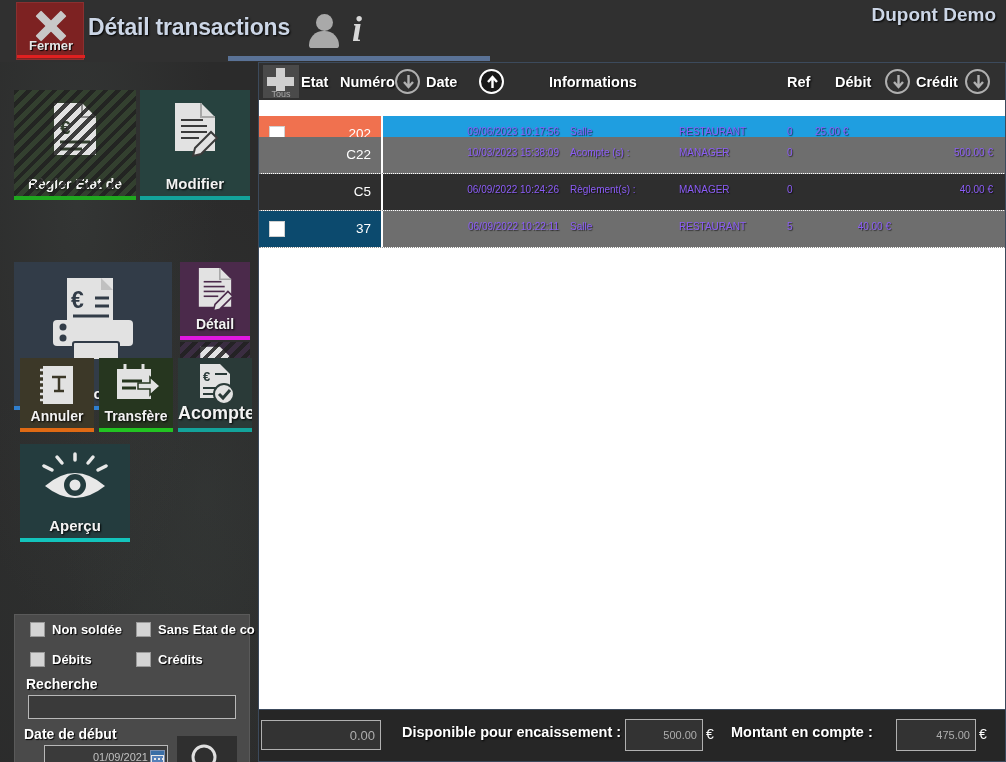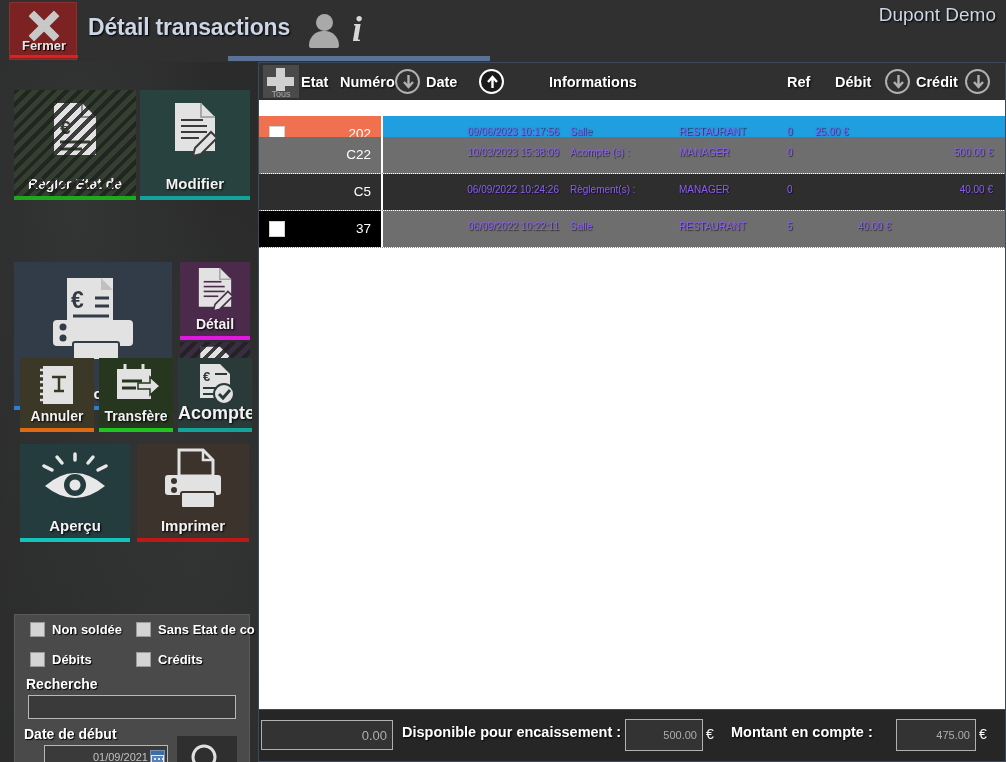--- a/index.html
+++ b/index.html
@@ -14,21 +14,21 @@
     width: 1006px; height: 762px;
     background: #2e2e2e;
   }
 
   
   #topbar {
     position: absolute; left: 0; top: 0; width: 1006px; height: 62px;
     background: #303030;
   }
   #close-btn {
-    position: absolute; left: 9px; top: 2px; width: 68px; height: 58px;
+    position: absolute; left: 16px; top: 2px; width: 68px; height: 58px;
     background: #7d2222;
     border: 1px solid #8a3030;
     cursor: pointer;
     padding-left: 10px;
   }
   #close-btn .x-wrap {
     position: absolute; left: 0; top: 4px; width: 68px; height: 34px;
   }
   #close-btn .x-wrap:before, #close-btn .x-wrap:after {
     content: ""; position: absolute; left: 16px; top: 15px;
@@ -66,21 +66,21 @@
     position: absolute; left: 2px; top: 19px; width: 30px; height: 17px;
     border-radius: 15px 15px 3px 3px; background: #a9a9a9;
   }
   #info-icon {
     position: absolute; left: 352px; top: 8px;
     color: #d8d8d8; font-size: 36px; font-style: italic;
     font-family: "Liberation Serif", serif; font-weight: bold;
   }
   #company-name {
     position: absolute; right: 10px; top: 4px;
-    color: #ccd6e6; font-size: 19px; font-weight: normal;
+    color: #ccd6e6; font-size: 19px; font-weight: bold;
     text-shadow: 1px 1px 2px #000;
   }
 
   
   #leftpanel {
     position: absolute; left: 0; top: 62px; width: 258px; height: 700px;
     background: #2b2b2b;
     background-image:
       radial-gradient(ellipse at 30% 20%, rgba(80,90,85,0.22) 0%, rgba(0,0,0,0) 55%),
       radial-gradient(ellipse at 80% 62%, rgba(70,80,76,0.20) 0%, rgba(0,0,0,0) 50%),
@@ -409,34 +409,20 @@
           </g>
           <path d="M6 34 q30 -26 60 0 q-30 24 -60 0 Z" fill="#e8e8e8"></path>
           <circle cx="36" cy="33" r="11" fill="#243c3e"></circle>
           <circle cx="36" cy="33" r="5.5" fill="#e8e8e8"></circle>
         </svg>
       </div>
       <div class="tlabel" style="font-size:15px;">Aperçu</div>
       <div class="bar" style="background:#13c4bc;"></div>
     </div>
 
-    <div class="tile" style="left:137px; top:382px; width:112px; height:98px; background:#3c332c;">
-      <div class="ico" style="height:72px;">
-        <svg width="68" height="64" viewBox="0 0 68 64">
-          <path d="M20 2 h24 l10 10 v16 H20 Z" fill="#3c332c" stroke="#e2e2e2" stroke-width="3"></path>
-          <path d="M44 2 v10 h10" fill="none" stroke="#e2e2e2" stroke-width="2.5"></path>
-          <rect x="6" y="27" width="56" height="20" rx="3" fill="#e2e2e2"></rect>
-          <circle cx="15" cy="33" r="3" fill="#3c332c"></circle>
-            <circle cx="15" cy="42" r="3" fill="#3c332c"></circle>
-          <rect x="22" y="44" width="34" height="16" rx="2" fill="#e2e2e2" stroke="#3c332c" stroke-width="2"></rect>
-        </svg>
-      </div>
-      <div class="tlabel" style="font-size:15px;">Imprimer</div>
-      <div class="bar" style="background:#c01818;"></div>
-    </div>
 
     <div id="filterpanel"></div>
 
     <div class="chk-row" style="left:30px; top:560px;">
       <span class="chk"></span>
       <span>Non soldée</span>
     </div>
     <div class="chk-row" style="left:136px; top:560px;">
       <span class="chk"></span>
       <span>Sans Etat de co</span>
@@ -541,38 +527,38 @@
           <div class="rowrest" style="background: rgb(46, 46, 46);"></div>
           <div class="vdiv"></div>
           <div class="cell" style="left: 170px; width: 130px; text-align: right;">06/09/2022 10:24:26</div>
           <div class="cell" style="left: 311px;">Règlement(s) :</div>
           <div class="cell" style="left: 420px;">MANAGER</div>
           <div class="cell" style="left: 528px;">0</div>
           <div class="cell" style="left: 556px; width: 76px; text-align: right;"></div>
           <div class="cell" style="left: 640px; width: 94px; text-align: right;">40.00  €</div>
         </div>
         <div class="row" style="top: 111px;">
-          <div class="etat-box" style="background: #000000;">
+          <div class="etat-box" style="background: #0c4a6e;">
             <div class="etat-chk"></div>
             <div class="num">37</div>
           </div>
           <div class="rowrest" style="background: rgb(110, 110, 110);"></div>
           <div class="vdiv"></div>
           <div class="cell" style="left: 170px; width: 130px; text-align: right;">06/09/2022 10:22:11</div>
           <div class="cell" style="left: 311px;">Salle</div>
           <div class="cell" style="left: 420px;">RESTAURANT</div>
           <div class="cell" style="left: 528px;">5</div>
           <div class="cell" style="left: 556px; width: 76px; text-align: right;">40.00 €</div>
           <div class="cell" style="left: 640px; width: 94px; text-align: right;"></div>
         </div>
       </div>
   </div>
 
   <div id="bottombar">
-    <div class="amt-box" style="left:2px; top:10px; width:132px; height:30px; font-size:13px;">
+    <div class="amt-box" style="left:2px; top:10px; width:120px; height:30px; font-size:13px;">
       <span>0.00</span>
     </div>
     <div class="bb-label" style="left:143px; top:14px;">Disponible pour encaissement :</div>
     <div class="amt-box" style="left:366px; top:9px; width:78px; height:32px; font-size:11px;">
       <span>500.00</span>
     </div>
     <div class="euro" style="left:447px; top:16px;">€</div>
     <div class="bb-label" style="left:472px; top:14px;">Montant en compte :</div>
     <div class="amt-box" style="left:637px; top:9px; width:80px; height:32px; font-size:11px;">
       <span>475.00</span>

